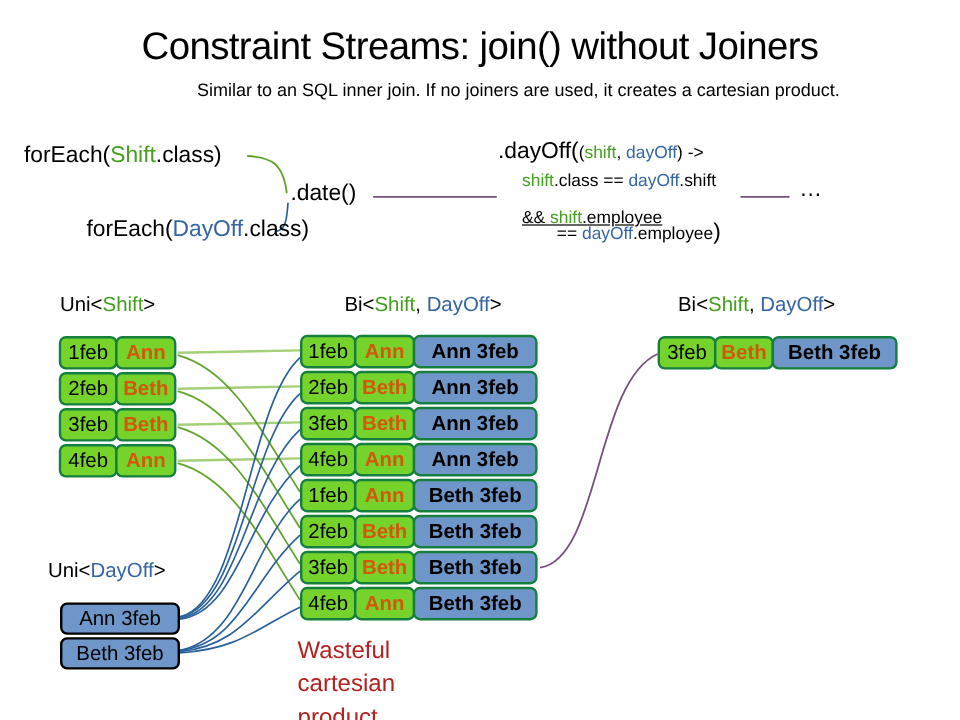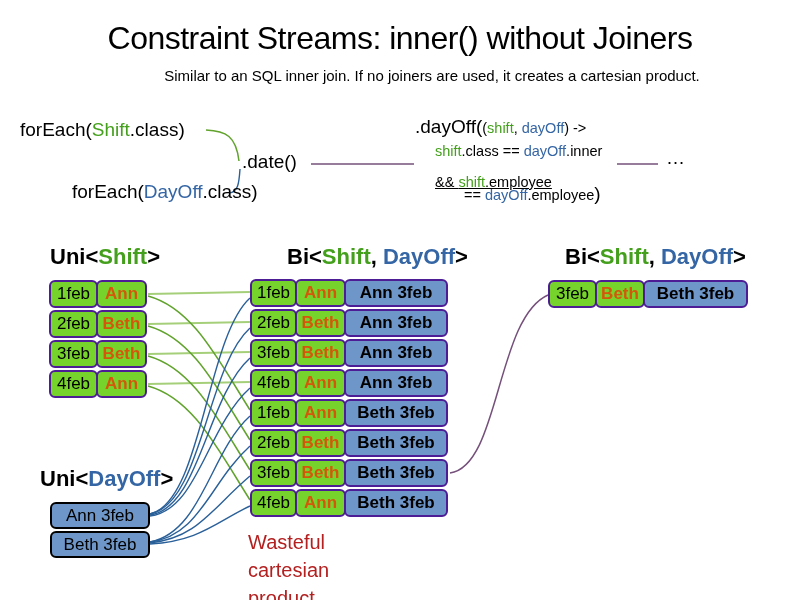--- a/index.html
+++ b/index.html
@@ -6,23 +6,23 @@
   #slide{position:relative;width:800px;height:600px;background:#fff;overflow:hidden;
          font-family:"Liberation Sans",sans-serif;color:#000;}
   .abs{position:absolute;}
   #title{top:20px;left:0;width:800px;text-align:center;font-size:32px;letter-spacing:-0.5px;}
   #subtitle{top:67px;left:0;width:800px;text-align:center;font-size:15px;margin-left:32px;}
   .code{font-size:19px;white-space:nowrap;}
   .small{font-size:14.5px;}
   .c-green{color:var(--code-green);}
   .c-blue{color:var(--code-blue);}
   .c-orange{color:var(--name-orange);}
-  .typelabel{font-size:22px;white-space:nowrap;font-weight:bold;}
+  .typelabel{font-size:17px;white-space:nowrap;}
   .row{display:flex;}
-  .cell{box-sizing:border-box;height:28px;border:2px solid #4c1d95;border-radius:6px;
+  .cell{box-sizing:border-box;height:28px;border:2px solid #15803d;border-radius:6px;
         display:flex;align-items:center;justify-content:center;
         font-size:17px;white-space:nowrap;}
   .cell+.cell{margin-left:-2px;font-weight:bold;}
   .g{background:var(--box-green);}
   .b{background:var(--box-blue);}
   .lw .date{width:49px;} .lw .name{width:51px;}
   .mw .date{width:47px;} .mw .name{width:51px;} .mw .pair{width:104px;}
   .rw .date{width:49px;} .rw .name{width:50px;} .rw .pair{width:105px;}
   .dayoff-box{box-sizing:border-box;width:100px;height:27px;border:2px solid #000;border-radius:6px;
         background:var(--box-blue);display:flex;align-items:center;justify-content:center;font-size:17px;}
@@ -63,32 +63,32 @@
     <path class="ln-blue" d="M 150 542 C 202 532, 210 452, 250 416"></path>
     <path class="ln-blue" d="M 150 542 C 200 536, 210 482, 250 446"></path>
     <path class="ln-blue" d="M 150 543 C 198 538, 212 508, 250 476"></path>
     <path class="ln-blue" d="M 150 544 C 200 541, 216 522, 250 506"></path>
 
     <path class="ln-purple" d="M 450 473 C 500 466, 496 318, 548 295"></path>
   </svg>
 
   <div class="boxlayer">
 
-    <div id="title" class="abs">Constraint Streams: inner() without Joiners</div>
+    <div id="title" class="abs">Constraint Streams: join() without Joiners</div>
     <div id="subtitle" class="abs">Similar to an SQL inner join. If no joiners are used, it creates a cartesian product.</div>
 
     <div class="abs code" style="left:20px;top:119px;"><span>forEach(</span><span class="c-green">Shift</span><span>.class)</span></div>
 
     <div class="abs code" style="left:28px;top:181px;margin-left:44px;"><span>forEach(</span><span class="c-blue">DayOff</span><span>.class)</span></div>
 
     <div class="abs code" style="left:242px;top:151px;">.date()</div>
 
     <div class="abs code" style="left:415px;top:116px;"><span>.dayOff(</span><span class="small">(</span><span class="small c-green">shift</span><span class="small">, </span><span class="small c-blue">dayOff</span><span class="small">) -&gt;</span></div>
 
-    <div class="abs code small" style="left:435px;top:143px;"><span class="c-green">shift</span><span>.class == </span><span class="c-blue">dayOff</span><span>.inner</span></div>
+    <div class="abs code small" style="left:435px;top:143px;"><span class="c-green">shift</span><span>.class == </span><span class="c-blue">dayOff</span><span>.shift</span></div>
 
     <div class="abs code small" style="left:435px;top:174px;text-decoration:underline;"><span>&amp;&amp; </span><span class="c-green">shift</span><span>.employee</span></div>
 
     <div class="abs code small" style="left:464px;top:183px;"><span>== </span><span class="c-blue">dayOff</span><span>.employee</span><span style="font-size:19px;">)</span></div>
 
     <div class="abs code" style="left:666px;top:147px;">…</div>
 
     <div class="abs typelabel" style="left:50px;top:244px;"><span>Uni&lt;</span><span class="c-green">Shift</span><span>&gt;</span></div>
 
     <div class="abs typelabel" style="left:287px;top:244px;"><span>Bi&lt;</span><span class="c-green">Shift</span><span>, </span><span class="c-blue">DayOff</span><span>&gt;</span></div>

